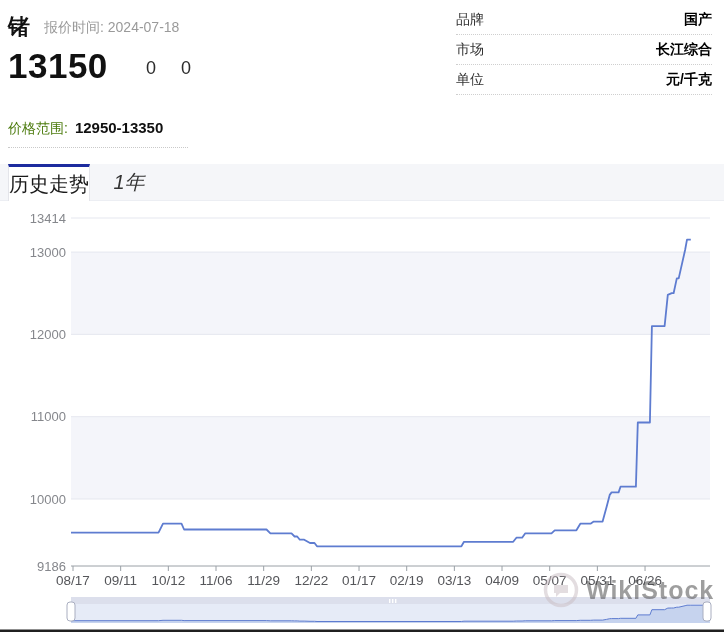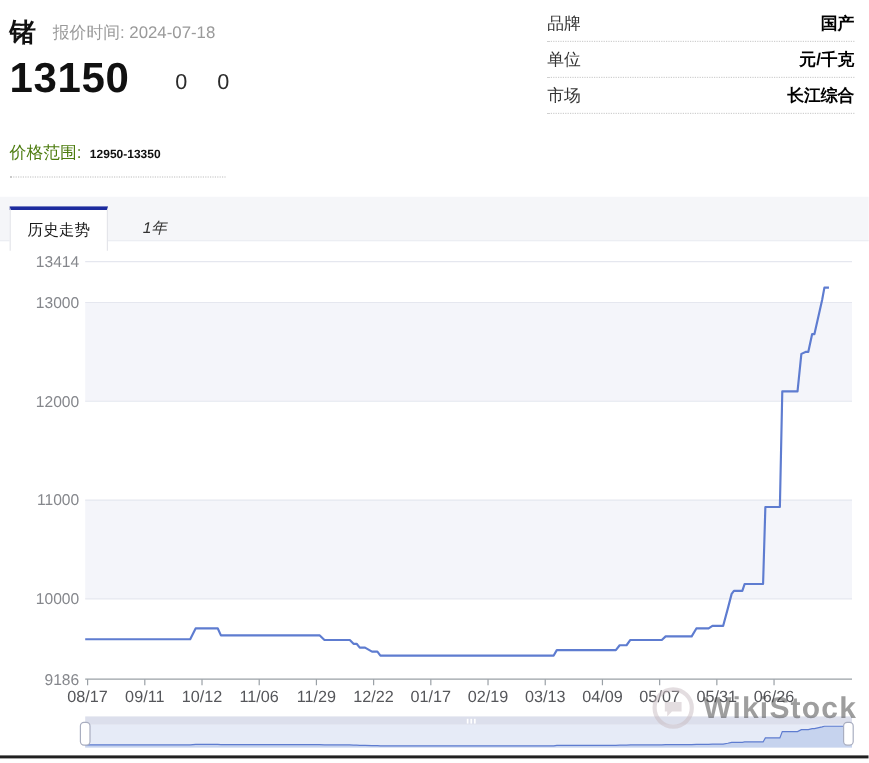--- a/index.html
+++ b/index.html
@@ -7,32 +7,32 @@
   #app{position:relative;width:724px;height:636px;background:#fff;}
 
   
   .hdr-symbol{position:absolute;left:8px;top:12px;font-size:22px;font-weight:bold;color:#111;}
   .hdr-quotetime{position:absolute;left:44px;top:19px;font-size:14px;color:#9a9a9a;}
   .hdr-price{position:absolute;left:8px;top:46px;font-size:35px;font-weight:bold;color:#111;letter-spacing:.5px;}
   .hdr-chg{position:absolute;top:58px;font-size:18px;color:#2b2b2b;}
   .hdr-chg.c1{left:146px;} .hdr-chg.c2{left:181px;}
   .hdr-range{position:absolute;left:8px;top:119px;font-size:14px;}
   .hdr-range .lbl{font-weight:normal;color:#4d7c0f;}
-  .hdr-range .val{font-weight:bold;color:#101010;font-size:10px;margin-left:7px;}
+  .hdr-range .val{font-weight:bold;color:#101010;font-size:15px;margin-left:7px;}
   .hdr-dotline{position:absolute;left:8px;top:147px;width:180px;border-top:1px dotted #c9c9c9;}
 
   
   .info-table{position:absolute;left:456px;top:5px;width:256px;}
   .info-row{height:29px;line-height:29px;border-bottom:1px dotted #cfcfcf;display:flex;justify-content:space-between;align-items:center;gap:16px;}
   .info-row .ilbl{font-size:14px;color:#333;}
   .info-row .ival{font-size:14px;font-weight:bold;color:#000;}
 
   
   .tabbar{position:absolute;left:0;top:164px;width:724px;height:36px;background:#f5f6f9;border-bottom:1px solid #eceef3;}
-  .tab{position:absolute;top:8px;height:36px;display:flex;align-items:center;justify-content:center;font-size:13px;color:#333;cursor:pointer;box-sizing:border-box;}
+  .tab{position:absolute;top:0;height:36px;display:flex;align-items:center;justify-content:center;font-size:20px;color:#333;cursor:pointer;box-sizing:border-box;}
   .tab.active{left:8px;width:82px;background:#fff;border-top:3px solid #1c2b9e;border-left:1px solid #e4e5ea;border-right:1px solid #e4e5ea;height:37px;color:#1a1a1a;z-index:2;}
   .tab.plain{left:90px;width:78px;font-style:italic;}
 
   
   #chart-svg{position:absolute;left:0;top:200px;}
 
   
   .watermark{position:absolute;left:543px;top:572px;display:flex;align-items:center;gap:7px;opacity:.5;z-index:5;pointer-events:none;}
   .watermark .wm-text{font-size:25px;font-weight:bold;color:#404040;letter-spacing:1px;}
 </style>
@@ -50,26 +50,26 @@
     <span class="lbl">价格范围:</span><span class="val">12950-13350</span>
   </div>
   <div class="hdr-dotline"></div>
 
   <div class="info-table">
     <div class="info-row">
       <span class="ilbl">品牌</span>
       <span class="ival">国产</span>
     </div>
     <div class="info-row">
+      <span class="ilbl">市场</span>
+      <span class="ival">长江综合</span>
+    </div>
+    <div class="info-row">
       <span class="ilbl">单位</span>
       <span class="ival">元/千克</span>
-    </div>
-    <div class="info-row">
-      <span class="ilbl">市场</span>
-      <span class="ival">长江综合</span>
     </div>
   </div>
 
   <div class="tabbar">
     <div class="tab active">历史走势</div>
     <div class="tab plain">1年</div>
   </div>
 
   <svg id="chart-svg" width="724" height="436" viewBox="0 0 724 436">
     <g id="g-bands">

